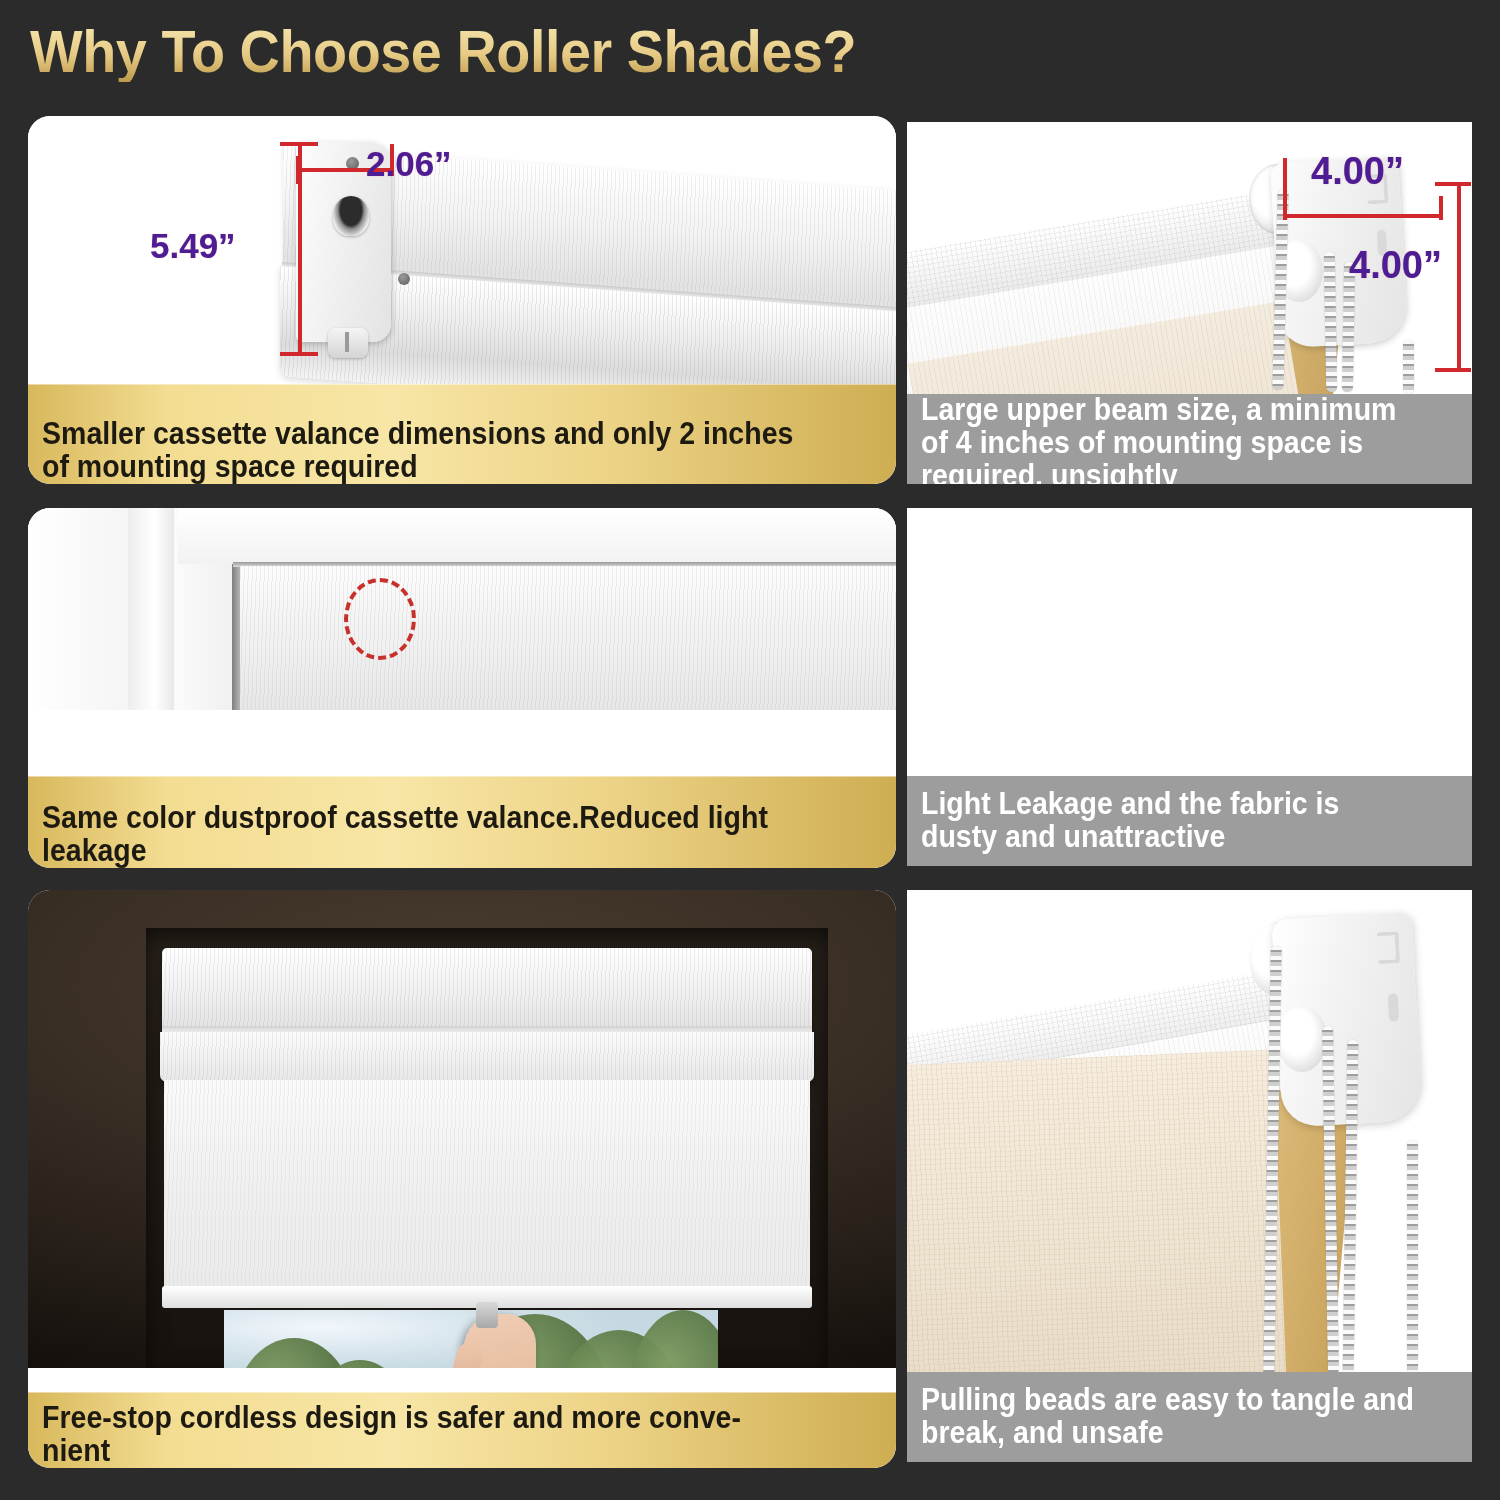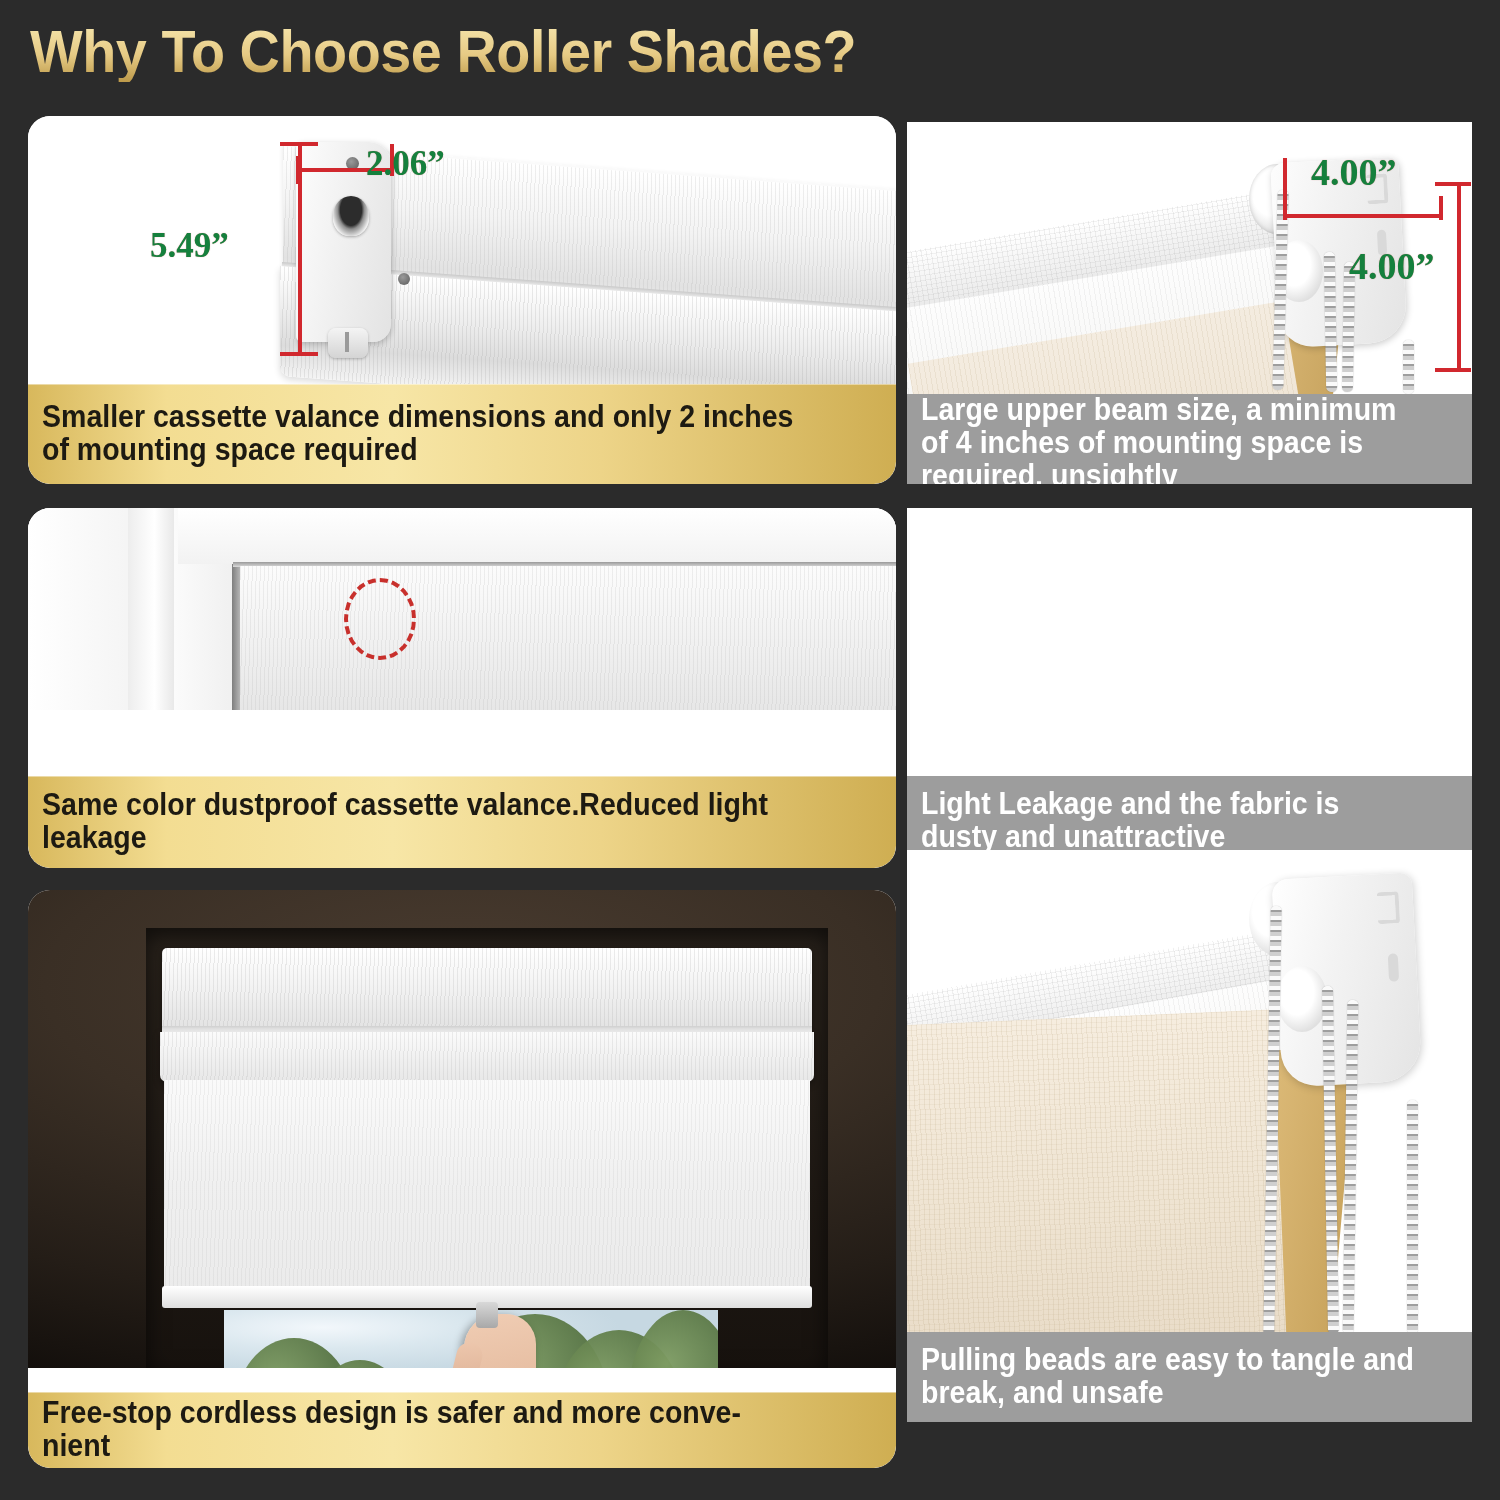--- a/index.html
+++ b/index.html
@@ -36,34 +36,35 @@
   
   .cap {
     position:absolute; left:0; right:0; bottom:0;
     display:flex; align-items:center;
     padding:0 14px;
   }
   .cap.gold {
     background:linear-gradient(90deg,#d8b85c 0%,#f3dd92 16%,#f7e6a6 42%,#edd488 66%,#cfae52 100%);
     border-bottom-left-radius:22px; border-bottom-right-radius:22px;
     box-shadow:inset 0 1px 0 rgba(255,255,255,.45);
+    align-items:flex-end;
   }
   .cap.gray { background:#9d9d9d; }
   .cap-text {
     font-weight:bold; line-height:1.06;
     transform:scaleX(0.92); transform-origin:left center;
     width:108%;
   }
   .cap.gold .cap-text  { color:#1d1a12; font-size:31px; }
   .cap.gray .cap-text  { color:#ffffff; font-size:31px; }
 
   
   .dim-label {
-    position:absolute; color:#15803d; font-weight:bold;
-    white-space:nowrap; text-shadow:0 0 1px rgba(209,40,46,.5);font-family:Liberation Serif, serif;
+    position:absolute; color:#4c1d95; font-weight:bold;
+    white-space:nowrap; text-shadow:0 0 1px rgba(209,40,46,.5);
   }
   .redline { position:absolute; background:#d1282e; }
 
   .callout { position:absolute; display:flex; align-items:center; gap:0; }
   .callout .txt {
     color:#d8342f; font-size:31px; font-weight:400;
     white-space:nowrap; margin-left:7px;
   }
   .arrow-r, .arrow-l {
     width:0; height:0; border-top:9px solid transparent; border-bottom:9px solid transparent;
@@ -516,21 +517,21 @@
       <div class="p5-shade"></div>
       <div class="p5-bottombar"></div>
       <div class="p5-handle"></div>
     </div>
     <div class="cap gold" style="height:76px;">
       <span class="cap-text" style="white-space:pre-line;">Free-stop cordless design is safer and more conve-
 nient</span>
     </div>
   </div>
 
-  <div class="panel right" style="left:907px; top:850px; width:565px; height:572px;">
+  <div class="panel right" style="left:907px; top:890px; width:565px; height:572px;">
     <div class="photo" style="height:482px;">
       <div class="p6-bg"></div>
       <div class="p6-tube"></div>
       <div class="p6-fabric-w"></div>
       <div class="p6-tan"></div>
       <div class="p6-fabric-b"></div>
       <div class="p6-roller"></div>
       <div class="p6-bracket"></div>
       <div class="p6-roller2"></div>
       <div class="bead" style="left:360px; top:56px; height:430px; transform:rotate(1deg);"></div>

